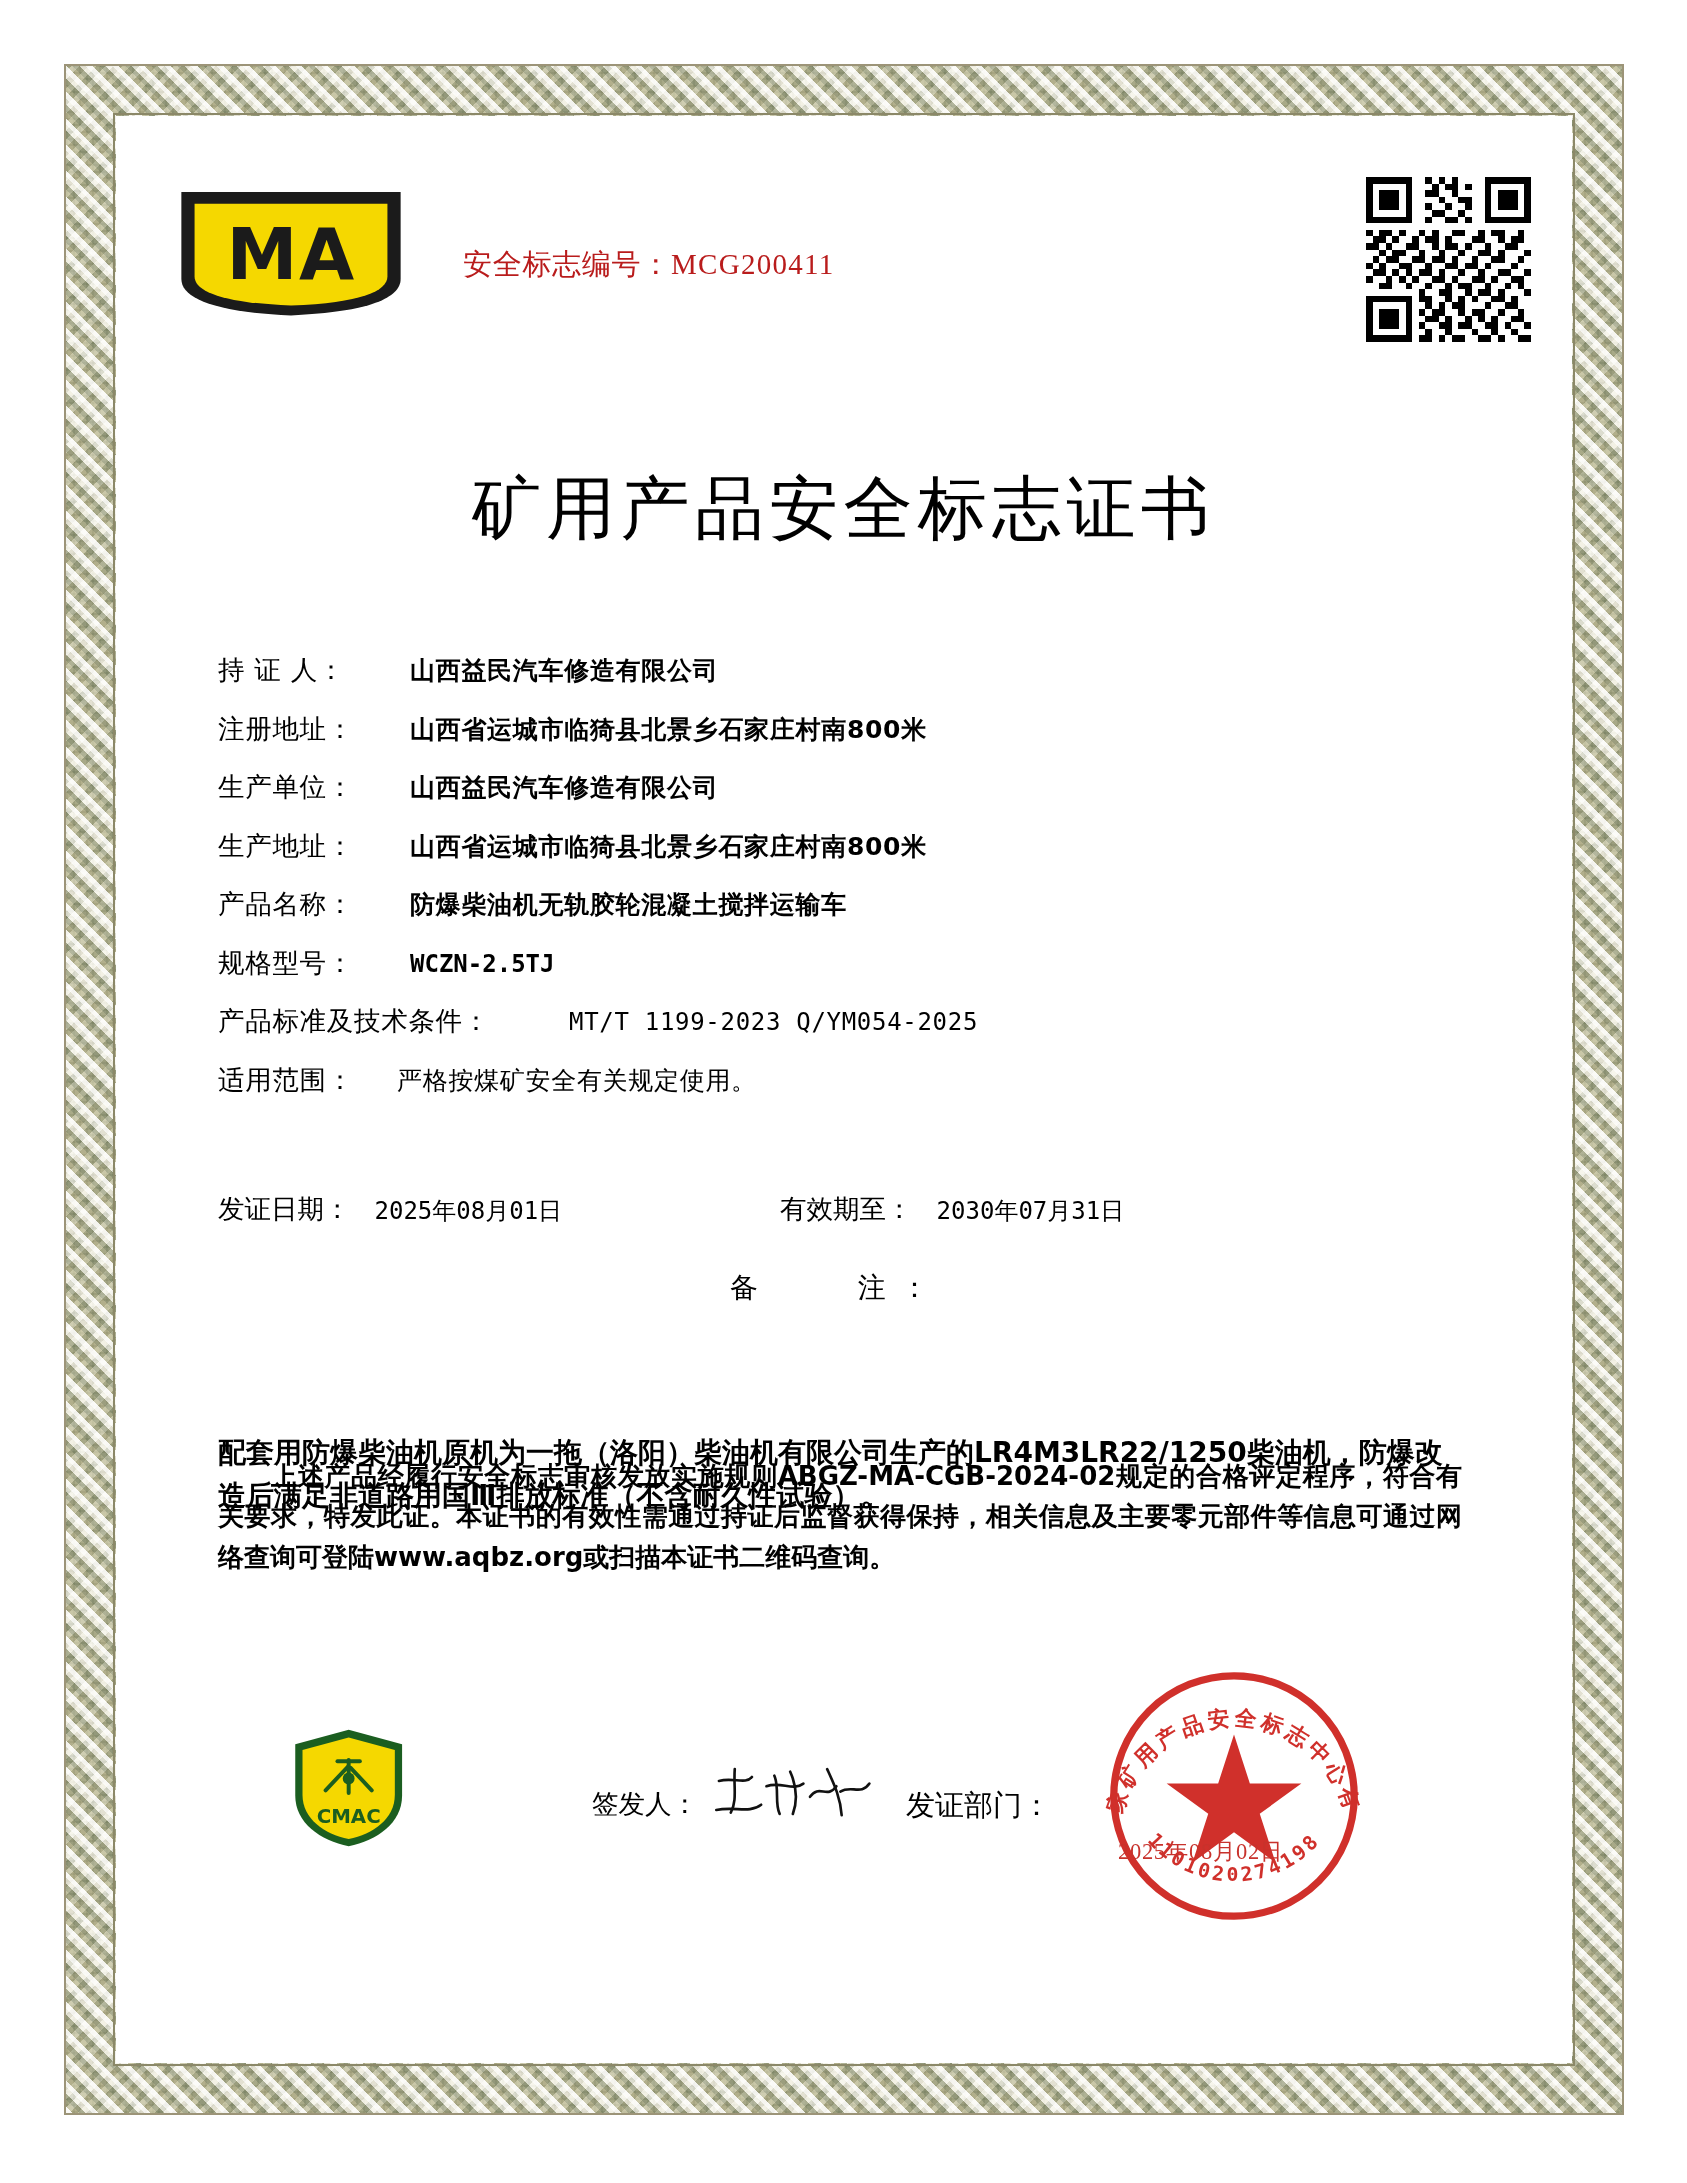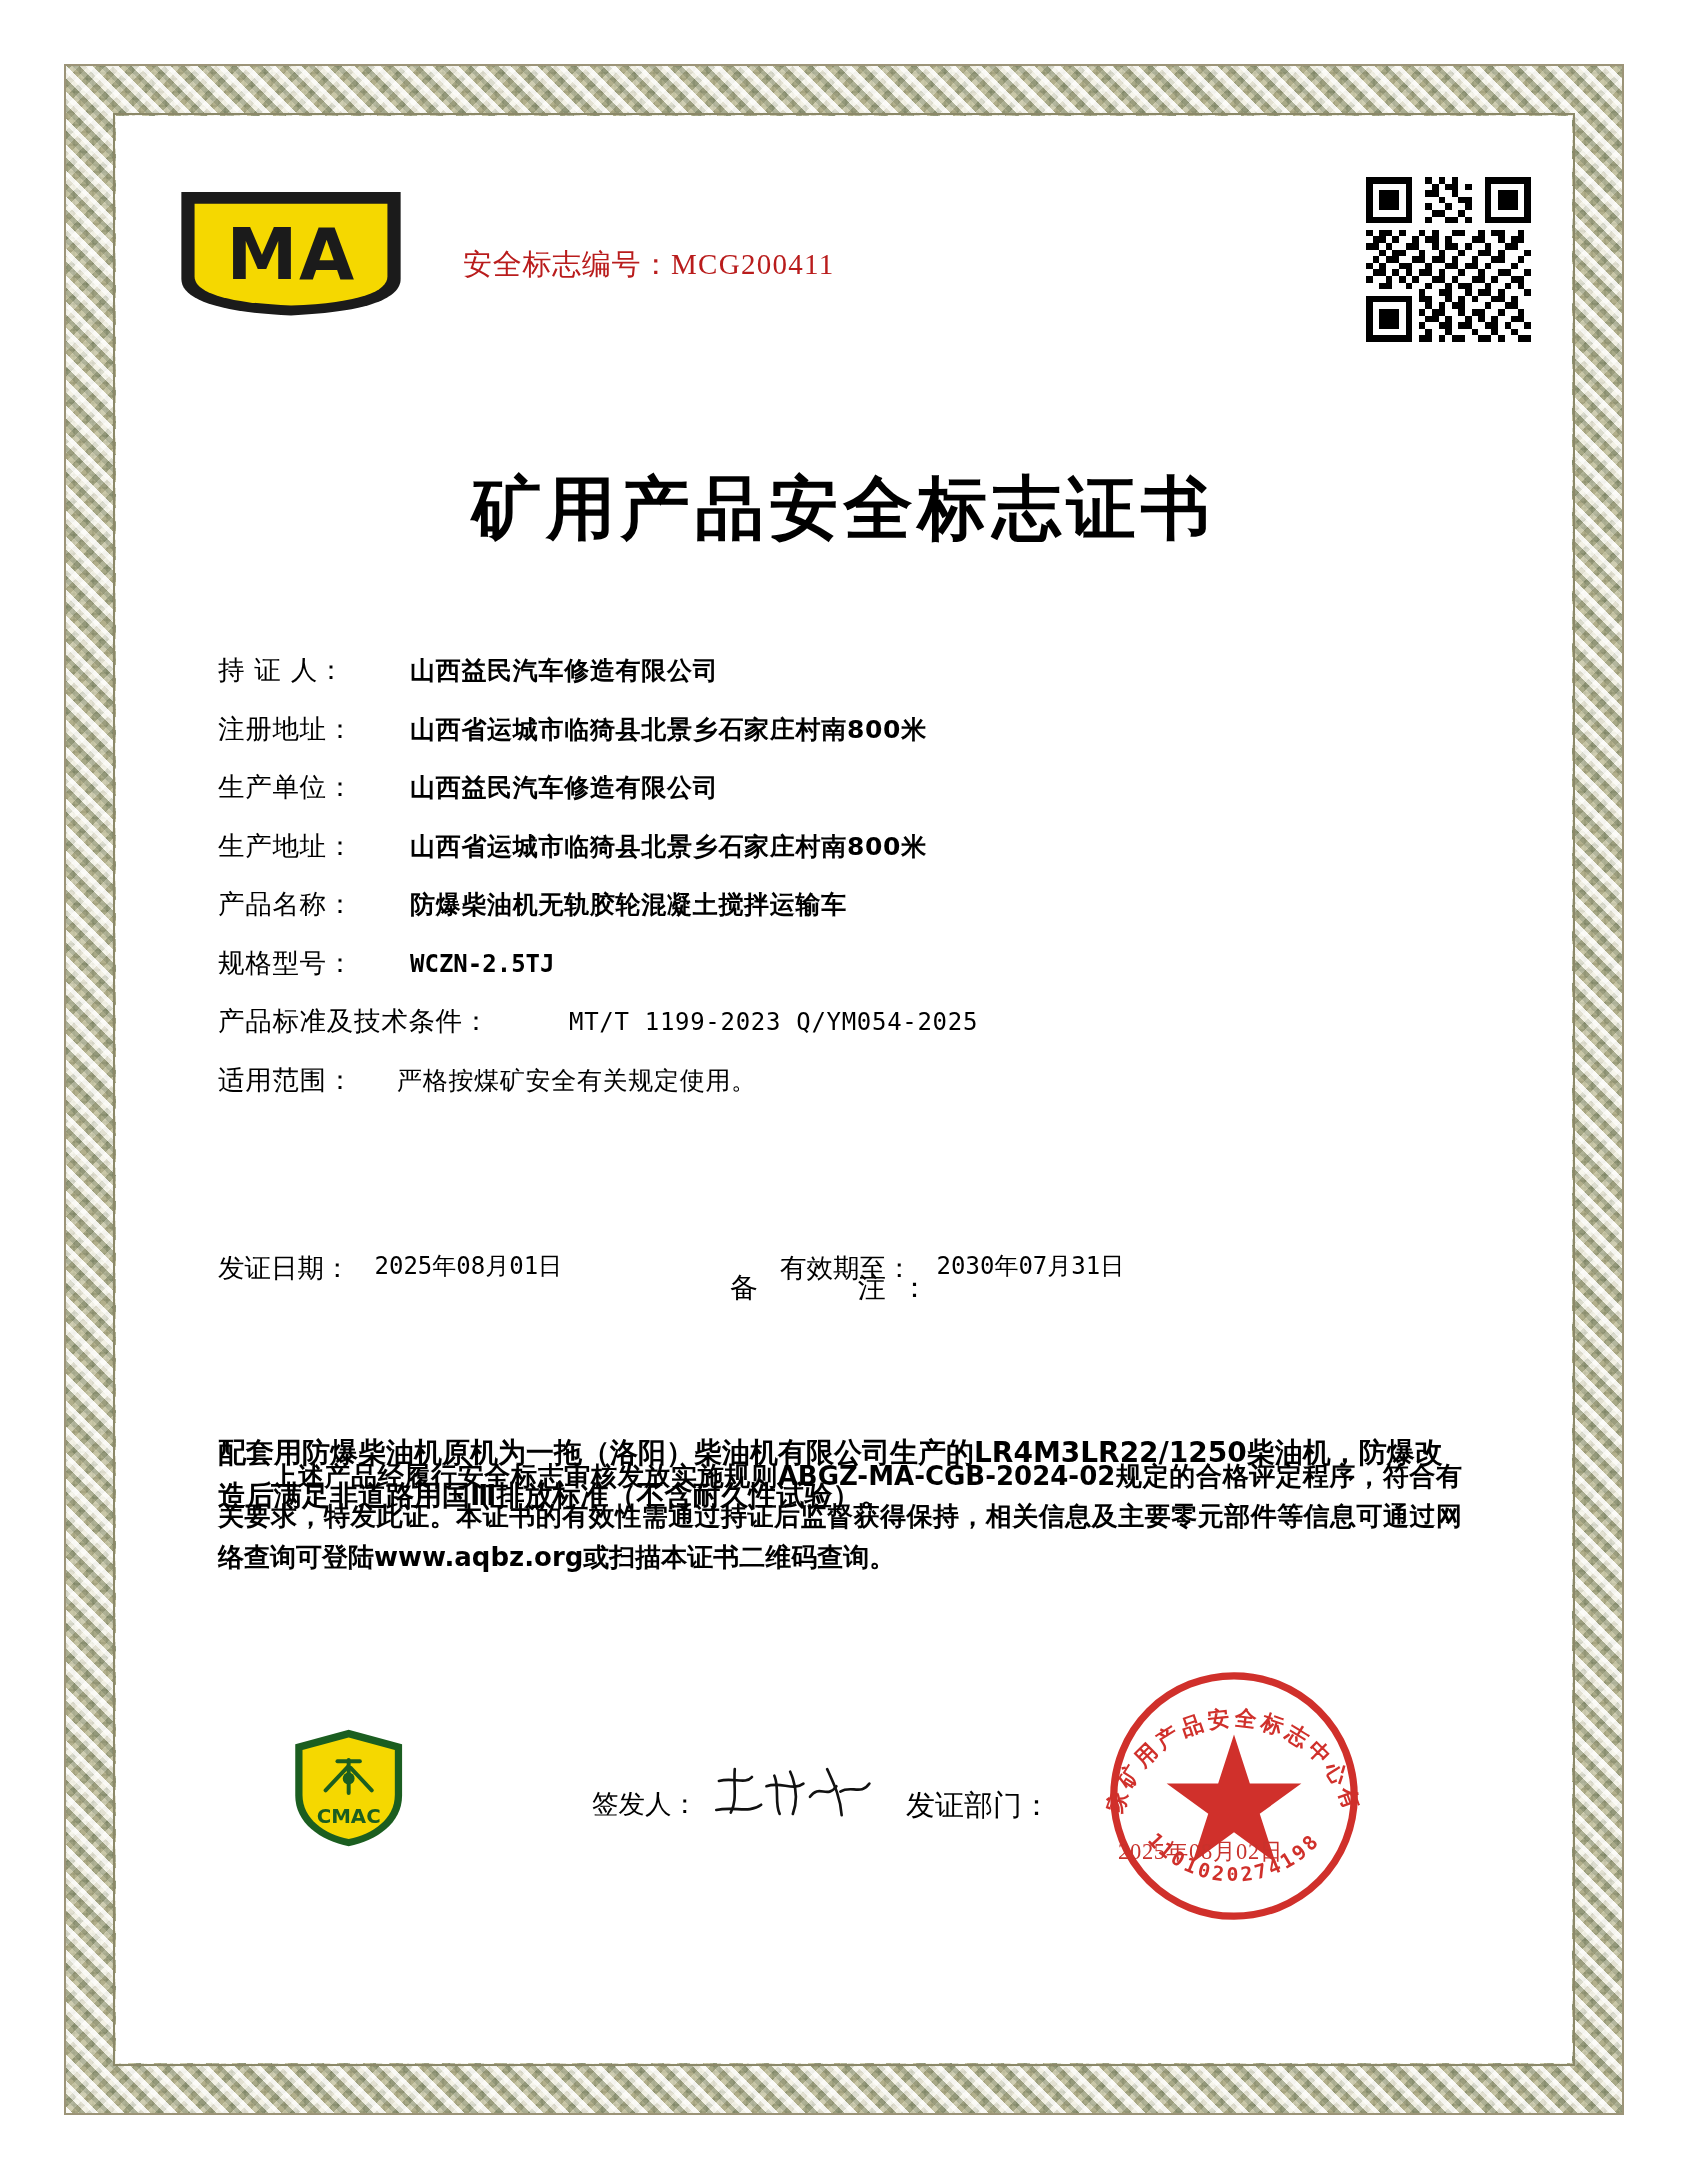--- a/index.html
+++ b/index.html
@@ -104,21 +104,21 @@
     letter-spacing: 1.3px;
   }
 
   .cert-title {
     position: absolute;
     left: 0;
     right: 0;
     top: 463px;
     text-align: center;
     font-size: 69px;
-    font-weight: bold;
+    font-weight: normal;
     letter-spacing: 5.3px;
     color: #000;
     font-family: "DejaVu Sans", sans-serif;
   }
 
   
   .fields {
     position: absolute;
     left: 218px;
     top: 652px;
@@ -157,24 +157,24 @@
   .row.std .lbl { width: 311px; }
   .row.std .val { padding-left: 40px; font-family: "DejaVu Sans Mono", monospace; font-size: 24px; font-weight: normal;}
 
   .row.scope .lbl { width: 179px; }
   .row.scope .val { font-weight: normal; font-size: 25px;}
 
   
   .date-row {
     position: absolute;
     left: 218px;
-    top: 1250px;
+    top: 1191px;
     width: 1244px;
     display: flex;
-    align-items: flex-start;
+    align-items: flex-end;
     font-size: 26.5px;
   }
   .date-row .d-lbl {
     font-family: "DejaVu Sans", sans-serif;
     font-size: 26.5px;
   }
   .date-row .d-val {
     font-family: "DejaVu Sans Mono", monospace;
     font-size: 24px;
     padding-left: 24px;

